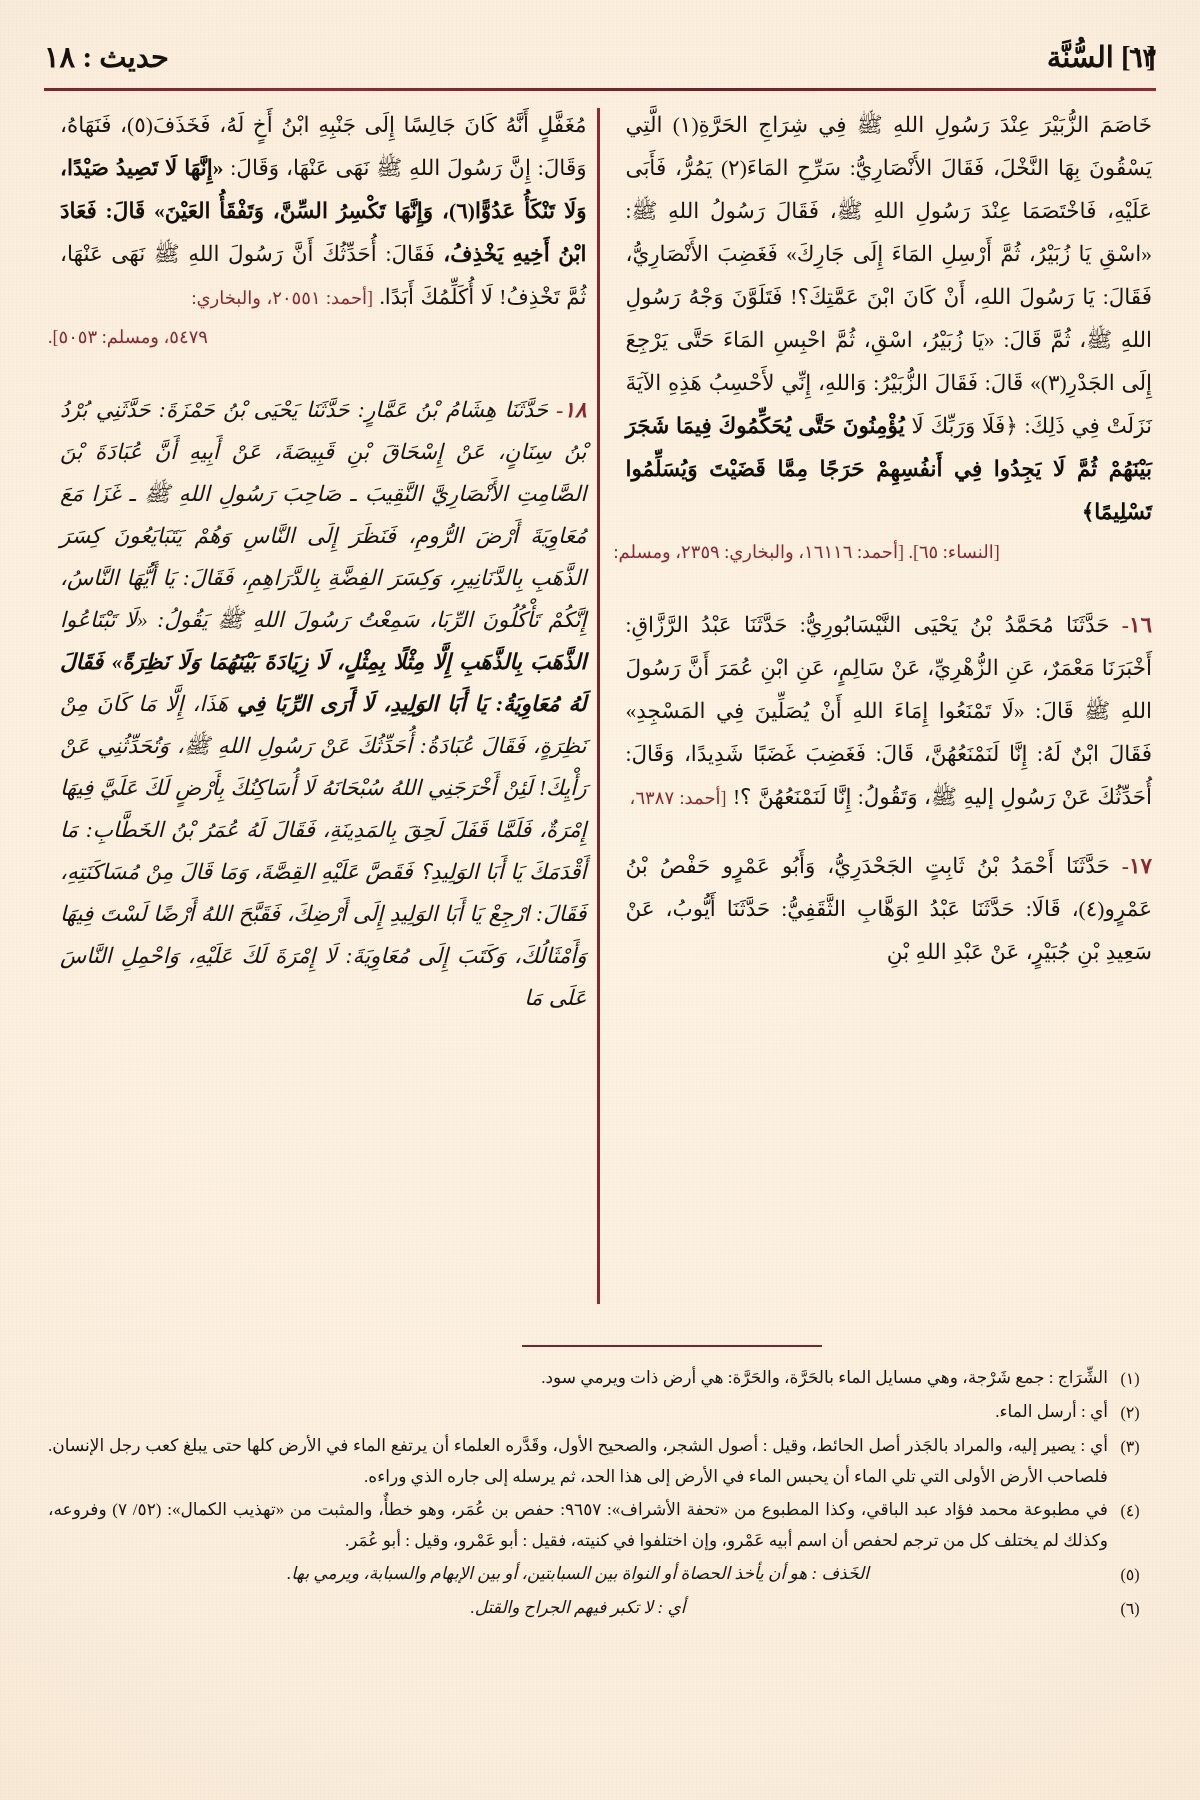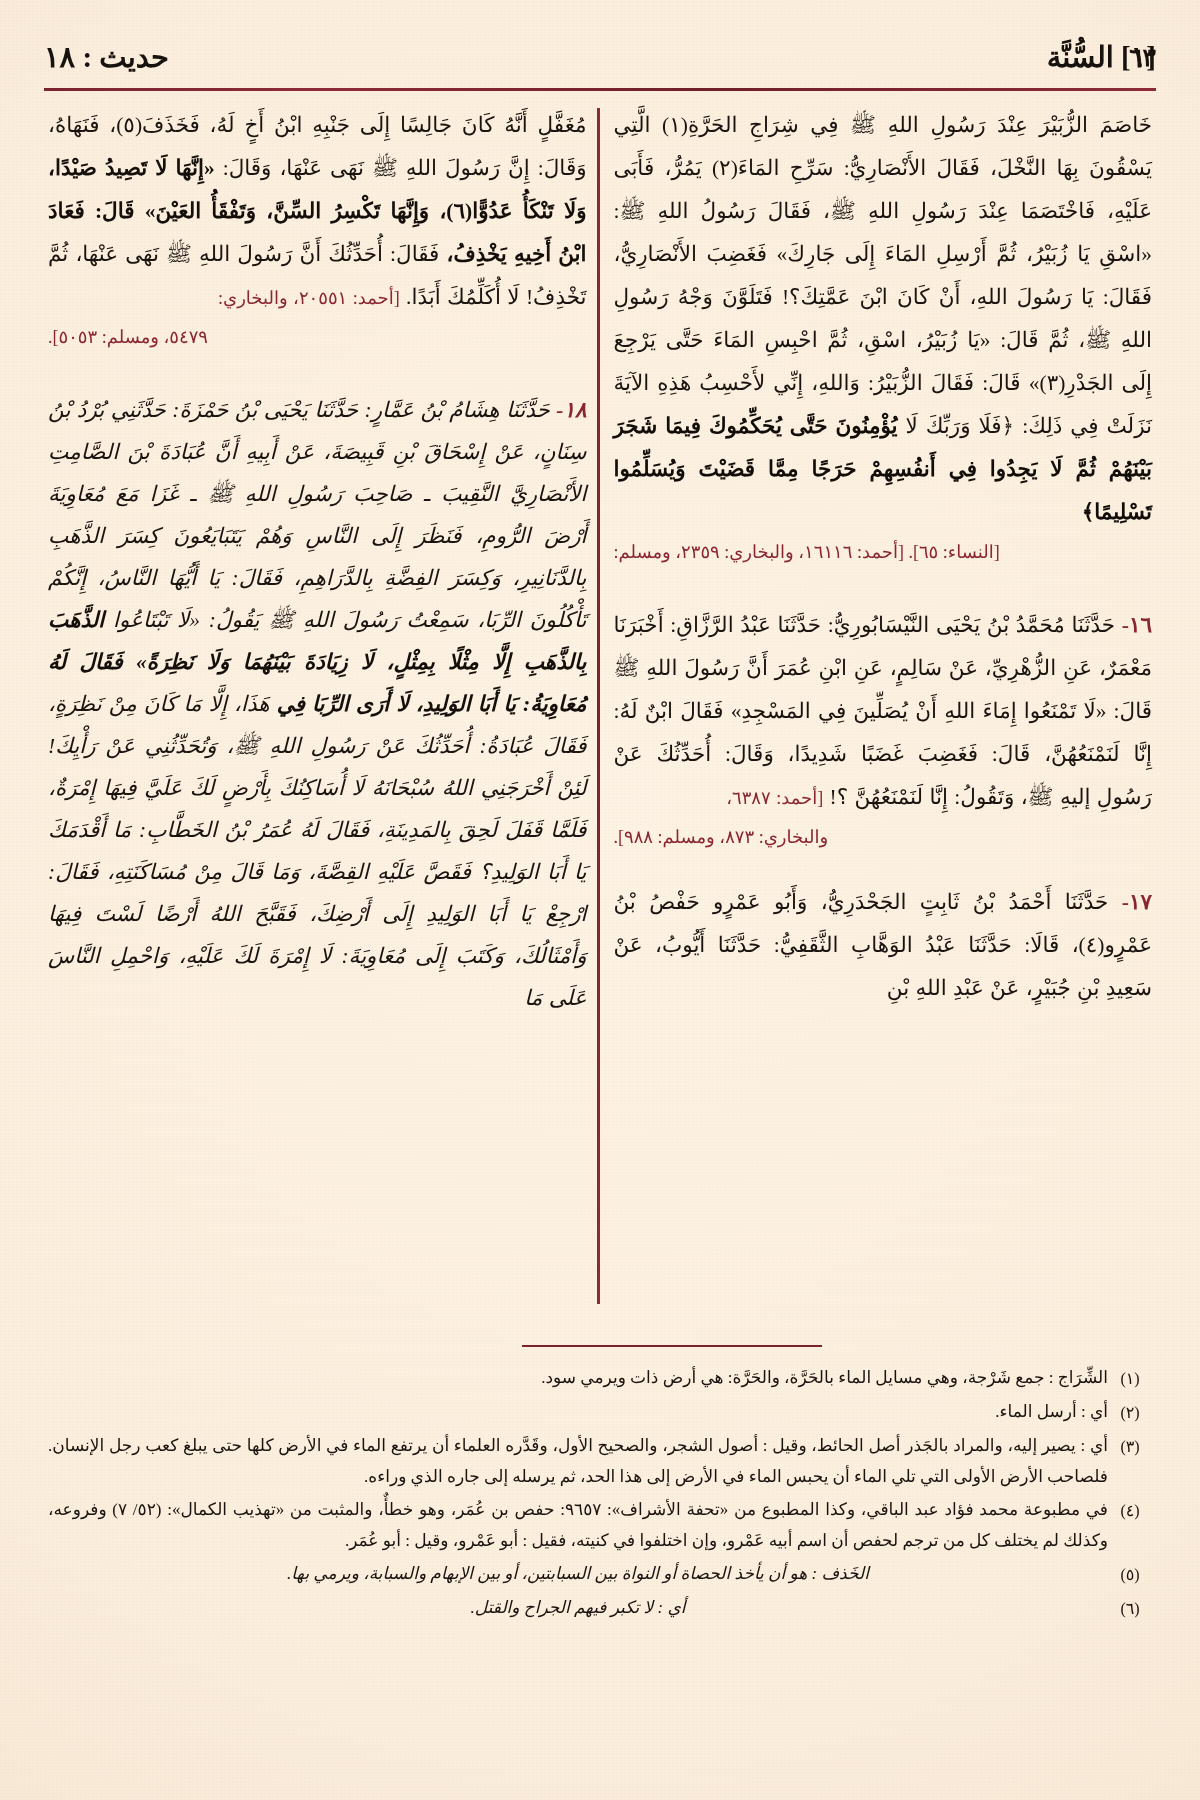--- a/index.html
+++ b/index.html
@@ -105,21 +105,21 @@
     right: 13px;
     width: 3px;
     background: linear-gradient(180deg, #8c2b36 0%, #7a2430 50%, #8c2b36 100%);
   }
 
   
   .para {
     font-size: 21.5px;
     line-height: 43px;
     color: #1a1410;
-    margin: 0 0 0 0;
+    margin: 0 0 0 12px;
     word-spacing: 1px;
   }
   .para.tight { line-height: 42px; font-style: italic; }
 
   .hadith-num {
     color: #8a2630;
     font-weight: bold;
   }
   .matn {
     font-weight: bold;
@@ -236,23 +236,20 @@
         <span class="hadith-num">١٦-</span>
         <span>حَدَّثَنَا مُحَمَّدُ بْنُ يَحْيَى النَّيْسَابُورِيُّ: حَدَّثَنَا</span>
         <span>عَبْدُ الرَّزَّاقِ: أَخْبَرَنَا مَعْمَرٌ، عَنِ الزُّهْرِيِّ، عَنْ سَالِمٍ،</span>
         <span>عَنِ ابْنِ عُمَرَ أَنَّ رَسُولَ اللهِ ﷺ قَالَ: «لَا تَمْنَعُوا إِمَاءَ اللهِ</span>
         <span>أَنْ يُصَلِّينَ فِي المَسْجِدِ» فَقَالَ ابْنٌ لَهُ: إِنَّا لَنَمْنَعُهُنَّ،</span>
         <span>قَالَ: فَغَضِبَ غَضَبًا شَدِيدًا، وَقَالَ: أُحَدِّثُكَ عَنْ</span>
         <span>رَسُولِ إليهِ ﷺ، وَتَقُولُ: إِنَّا لَنَمْنَعُهُنَّ ؟!</span>
         <span class="takhrij">[أحمد: ٦٣٨٧،</span>
       </div>
 
-      <div class="takhrij-block">
-        <div>والبخاري: ٨٧٣، ومسلم: ٩٨٨].</div>
-      </div>
 
       <div class="gap-md"></div>
 
       <div class="para">
         <span class="hadith-num">١٧-</span>
         <span>حَدَّثَنَا أَحْمَدُ بْنُ ثَابِتٍ الجَحْدَرِيُّ، وَأَبُو عَمْرٍو</span>
         <span>حَفْصُ بْنُ عَمْرٍو(٤)، قَالَا: حَدَّثَنَا عَبْدُ الوَهَّابِ الثَّقَفِيُّ:</span>
         <span>حَدَّثَنَا أَيُّوبُ، عَنْ سَعِيدِ بْنِ جُبَيْرٍ، عَنْ عَبْدِ اللهِ بْنِ</span>
       </div>
 

